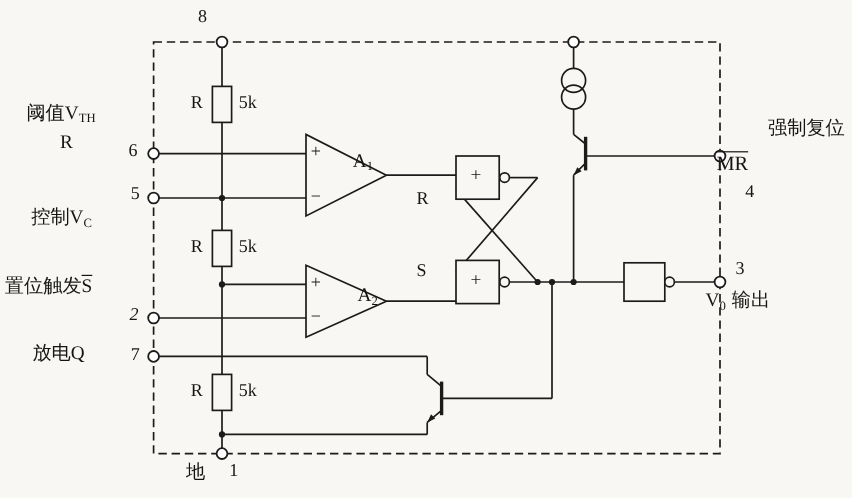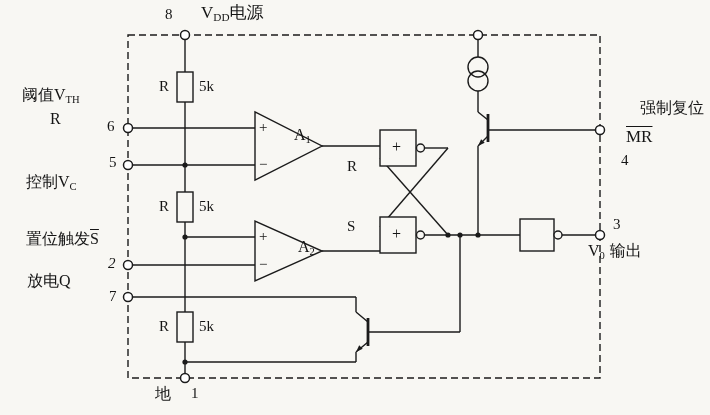--- a/index.html
+++ b/index.html
@@ -81,33 +81,32 @@
       <circle cx="128" cy="165" r="4.5"></circle>
       <circle cx="128" cy="265" r="4.5"></circle>
       <circle cx="128" cy="297" r="4.5"></circle>
       <circle cx="185" cy="378" r="4.5"></circle>
       <circle cx="600" cy="130" r="4.5"></circle>
       <circle cx="600" cy="235" r="4.5"></circle>
     </g>
   </svg>
 
   <div class="lbl" style="left:165px;top:6px">8</div>
-  <div class="lbl fs17" style="left:201px;top:4px"><span>V</span><span class="sub">DD</span><span>电源</span></div>
 
   <div class="lbl fs16" style="left:22px;top:86px"><span>阈值V</span><span class="sub">TH</span></div>
   <div class="lbl fs16" style="left:50px;top:110px">R</div>
   <div class="lbl" style="left:107px;top:118px">6</div>
 
   <div class="lbl" style="left:109px;top:154px">5</div>
   <div class="lbl fs16" style="left:26px;top:173px"><span>控制V</span><span class="sub">C</span></div>
 
-  <div class="lbl fs16" style="left:26px;top:230px"><span>置位触发</span><span class="ov">S</span></div>
+  <div class="lbl fs16" style="left:4px;top:230px"><span>置位触发</span><span class="ov">S</span></div>
   <div class="lbl it" style="left:108px;top:255px">2</div>
 
-  <div class="lbl fs16" style="left:27px;top:272px">放电Q</div>
+  <div class="lbl fs16" style="left:27px;top:286px">放电Q</div>
   <div class="lbl" style="left:109px;top:288px">7</div>
 
   <div class="lbl fs16" style="left:155px;top:385px">地</div>
   <div class="lbl" style="left:191px;top:385px">1</div>
 
   <div class="lbl" style="left:159px;top:78px">R</div>
   <div class="lbl" style="left:199px;top:78px">5k</div>
   <div class="lbl" style="left:159px;top:198px">R</div>
   <div class="lbl" style="left:199px;top:198px">5k</div>
   <div class="lbl" style="left:159px;top:318px">R</div>
@@ -120,19 +119,19 @@
   <div class="lbl" style="left:259px;top:228px">+</div>
   <div class="lbl" style="left:259px;top:256px">−</div>
   <div class="lbl fs16" style="left:298px;top:238px"><span>A</span><span class="sub">2</span></div>
 
   <div class="lbl" style="left:347px;top:158px">R</div>
   <div class="lbl" style="left:347px;top:218px">S</div>
   <div class="lbl fs16" style="left:392px;top:138px">+</div>
   <div class="lbl fs16" style="left:392px;top:225px">+</div>
 
   <div class="lbl fs16" style="left:640px;top:99px">强制复位</div>
-  <div class="lbl fs17" style="left:626px;top:128px"><span class="ov">MR</span></div>
+  <div class="lbl fs17" style="left:597px;top:128px"><span class="ov">MR</span></div>
   <div class="lbl" style="left:621px;top:152px">4</div>
 
   <div class="lbl" style="left:613px;top:216px">3</div>
   <div class="lbl fs16" style="left:588px;top:242px"><span>V</span><span class="sub">0</span><span class="gap">输出</span></div>
 
 </div>
 
 </body></html>

